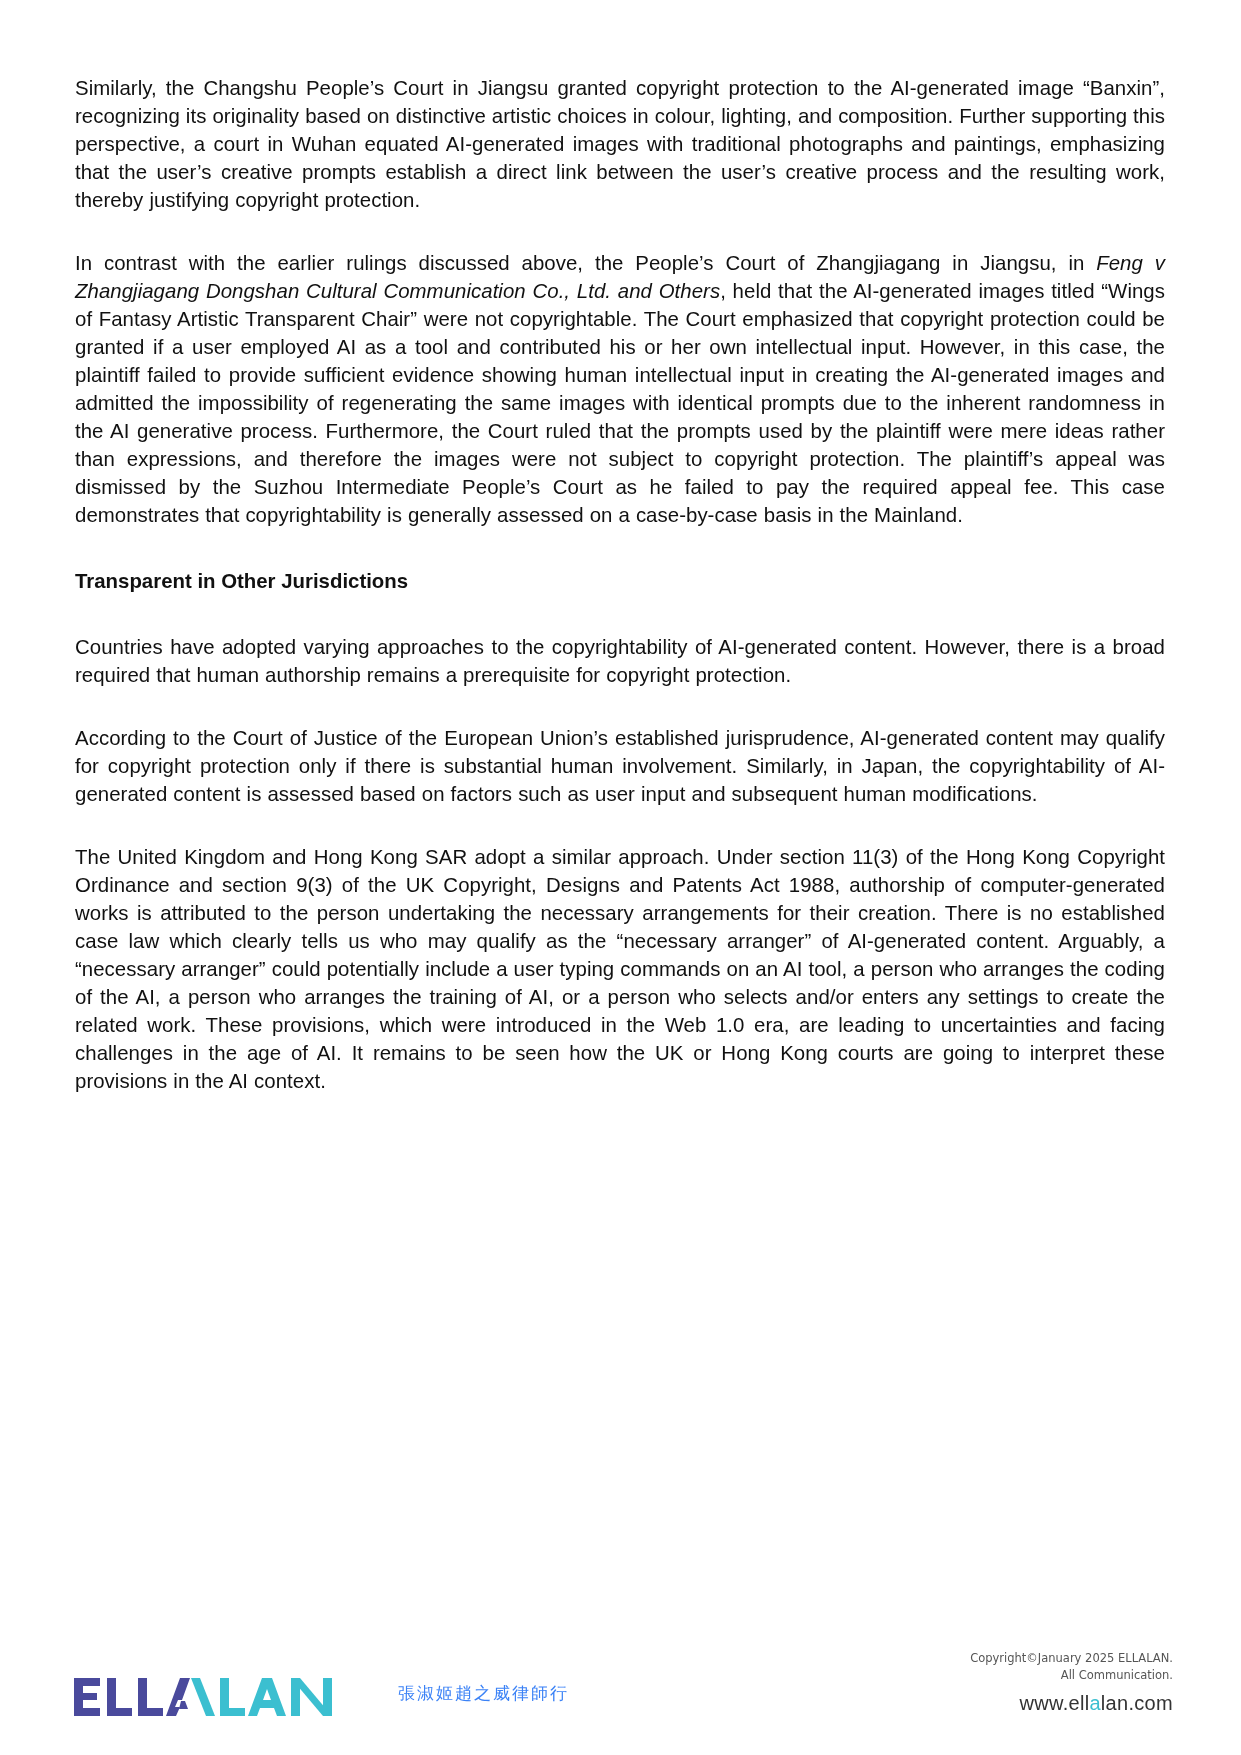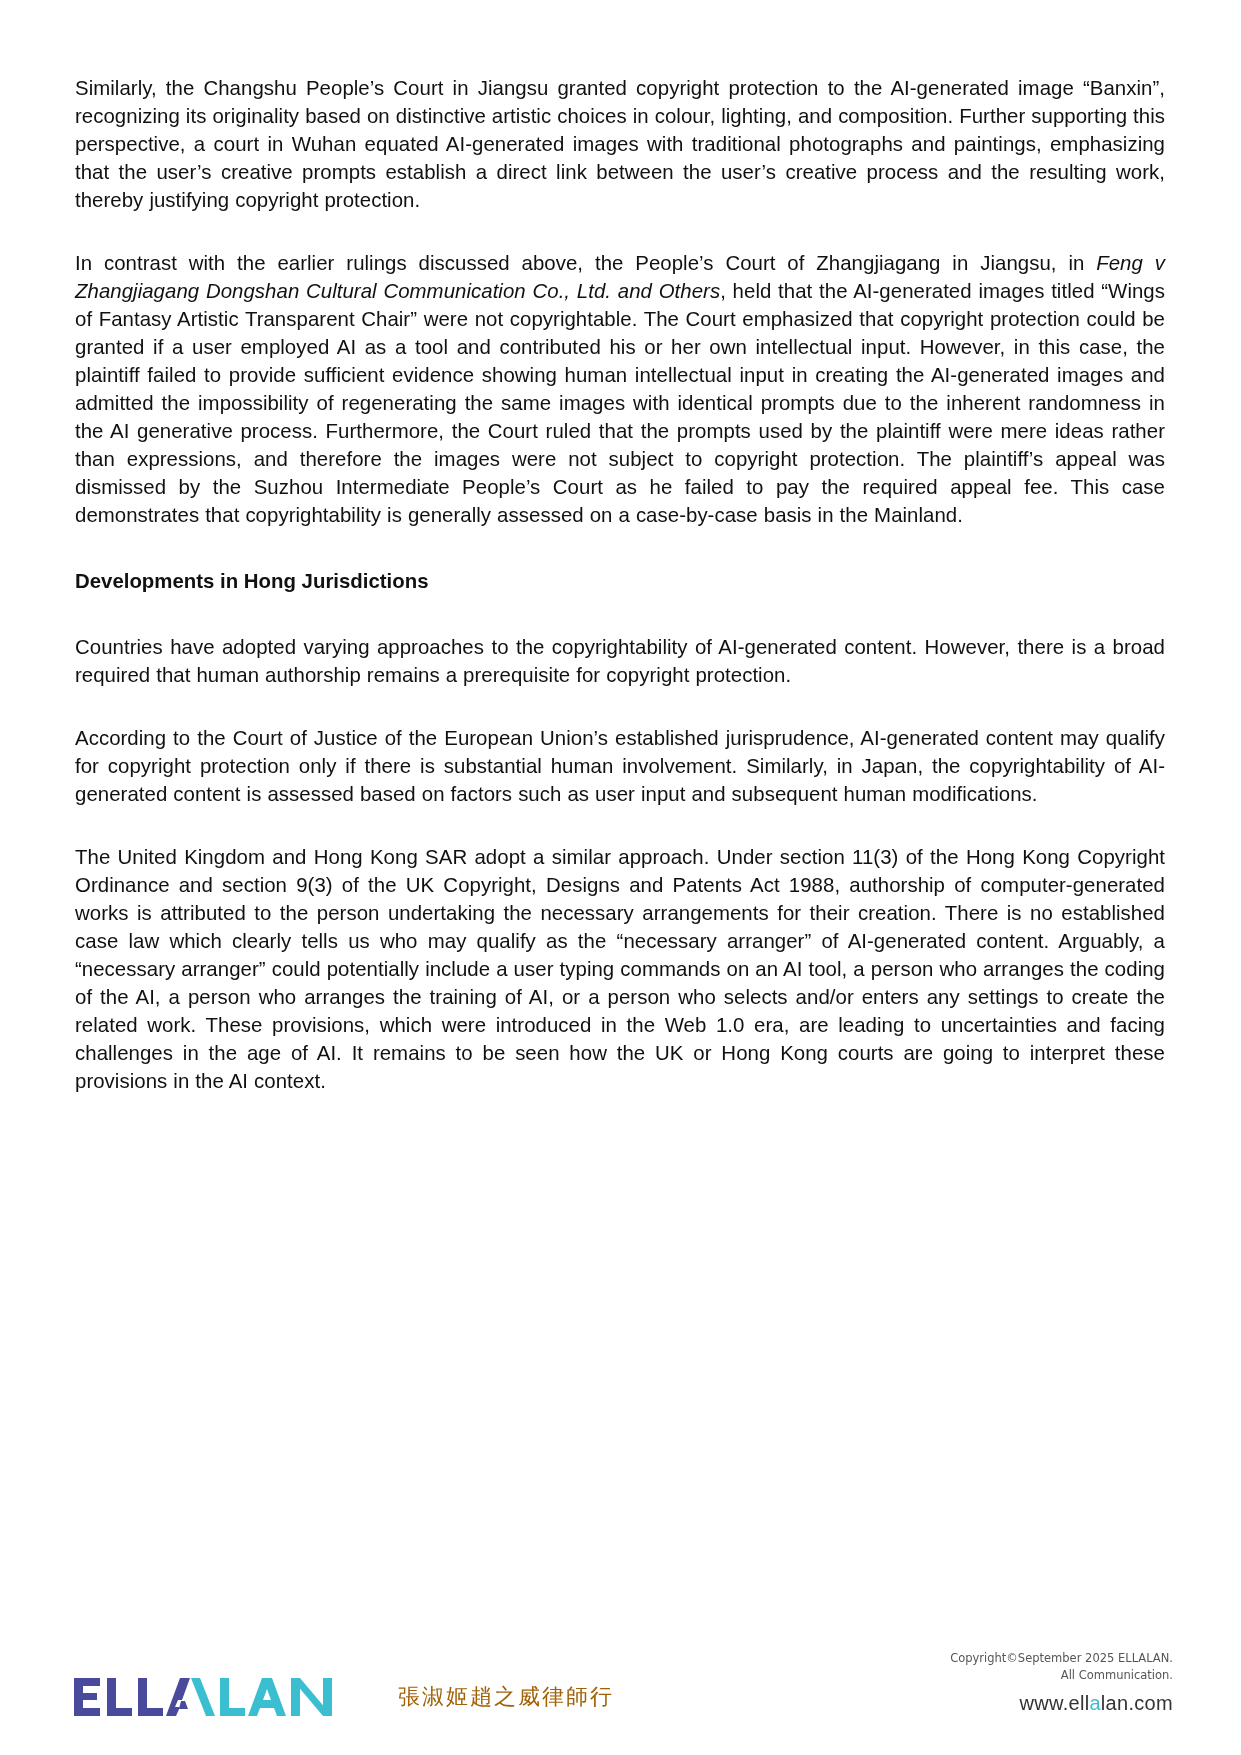--- a/index.html
+++ b/index.html
@@ -55,22 +55,22 @@
       align-items: flex-end;
     }
     .logo svg {
       display: block;
     }
     .logo-chinese {
       position: absolute;
       left: 398px;
       top: 42px;
       font-family: Liberation Sans, sans-serif;
-      font-size: 22px;
-      color: #a16207;
+      font-size: 17px;
+      color: #3b82f6;
       letter-spacing: 2px;
     }
     .copyright {
       position: absolute;
       right: 68px;
       top: 10px;
       text-align: right;
       font-family: "DejaVu Sans", sans-serif;
       font-size: 11.5px;
       line-height: 17px;
@@ -88,21 +88,21 @@
     .website .accent {
       color: #3bbfd0;
     }
   </style>
 </head>
 <body>
 
 <div class="page-body">
   <p class="para"><span>Similarly, the Changshu People’s Court in Jiangsu granted copyright protection to the AI-generated image “Banxin”, recognizing its originality based on distinctive artistic choices in colour, lighting, and composition. Further supporting this perspective, a court in Wuhan equated AI-generated images with traditional photographs and paintings, emphasizing that the user’s creative prompts establish a direct link between the user’s creative process and the resulting work, thereby justifying copyright protection.</span></p>
   <p class="para"><span>In contrast with the earlier rulings discussed above, the People’s Court of Zhangjiagang in Jiangsu, in </span><em>Feng v Zhangjiagang Dongshan Cultural Communication Co., Ltd. and Others</em><span>, held that the AI-generated images titled “Wings of Fantasy Artistic Transparent Chair” were not copyrightable. The Court emphasized that copyright protection could be granted if a user employed AI as a tool and contributed his or her own intellectual input. However, in this case, the plaintiff failed to provide sufficient evidence showing human intellectual input in creating the AI-generated images and admitted the impossibility of regenerating the same images with identical prompts due to the inherent randomness in the AI generative process. Furthermore, the Court ruled that the prompts used by the plaintiff were mere ideas rather than expressions, and therefore the images were not subject to copyright protection. The plaintiff’s appeal was dismissed by the Suzhou Intermediate People’s Court as he failed to pay the required appeal fee. This case demonstrates that copyrightability is generally assessed on a case-by-case basis in the Mainland.</span></p>
-  <div class="heading">Developments in Hong Jurisdictions</div>
+  <div class="heading">Transparent in Other Jurisdictions</div>
   <p class="para"><span>Countries have adopted varying approaches to the copyrightability of AI-generated content. However, there is a broad required that human authorship remains a prerequisite for copyright protection.</span></p>
   <p class="para"><span>According to the Court of Justice of the European Union’s established jurisprudence, AI-generated content may qualify for copyright protection only if there is substantial human involvement. Similarly, in Japan, the copyrightability of AI-generated content is assessed based on factors such as user input and subsequent human modifications.</span></p>
   <p class="para"><span>The United Kingdom and Hong Kong SAR adopt a similar approach. Under section 11(3) of the Hong Kong Copyright Ordinance and section 9(3) of the UK Copyright, Designs and Patents Act 1988, authorship of computer-generated works is attributed to the person undertaking the necessary arrangements for their creation. There is no established case law which clearly tells us who may qualify as the “necessary arranger” of AI-generated content. Arguably, a “necessary arranger” could potentially include a user typing commands on an AI tool, a person who arranges the coding of the AI, a person who arranges the training of AI, or a person who selects and/or enters any settings to create the related work. These provisions, which were introduced in the Web 1.0 era, are leading to uncertainties and facing challenges in the age of AI. It remains to be seen how the UK or Hong Kong courts are going to interpret these provisions in the AI context.</span></p>
 </div>
 
 <div class="footer">
   <div class="logo">
     <svg width="262" height="42" viewBox="0 0 262 42">
 
       <g fill="#4a4a9c">
@@ -141,17 +141,17 @@
 
       <g fill="#3bbfd0">
         <rect x="217" y="2" width="9" height="38"></rect>
         <rect x="249" y="2" width="9" height="38"></rect>
         <polygon points="217,2 226,2 258,40 249,40"></polygon>
       </g>
     </svg>
   </div>
   <div class="logo-chinese">張淑姬趙之威律師行</div>
   <div class="copyright">
-    <div>Copyright©September 2025 ELLALAN.</div>
+    <div>Copyright©January 2025 ELLALAN.</div>
     <div>All Communication.</div>
   </div>
   <div class="website"><span>www.ell</span><span class="accent">a</span><span>lan.com</span></div>
 </div>
 
 </body></html>

